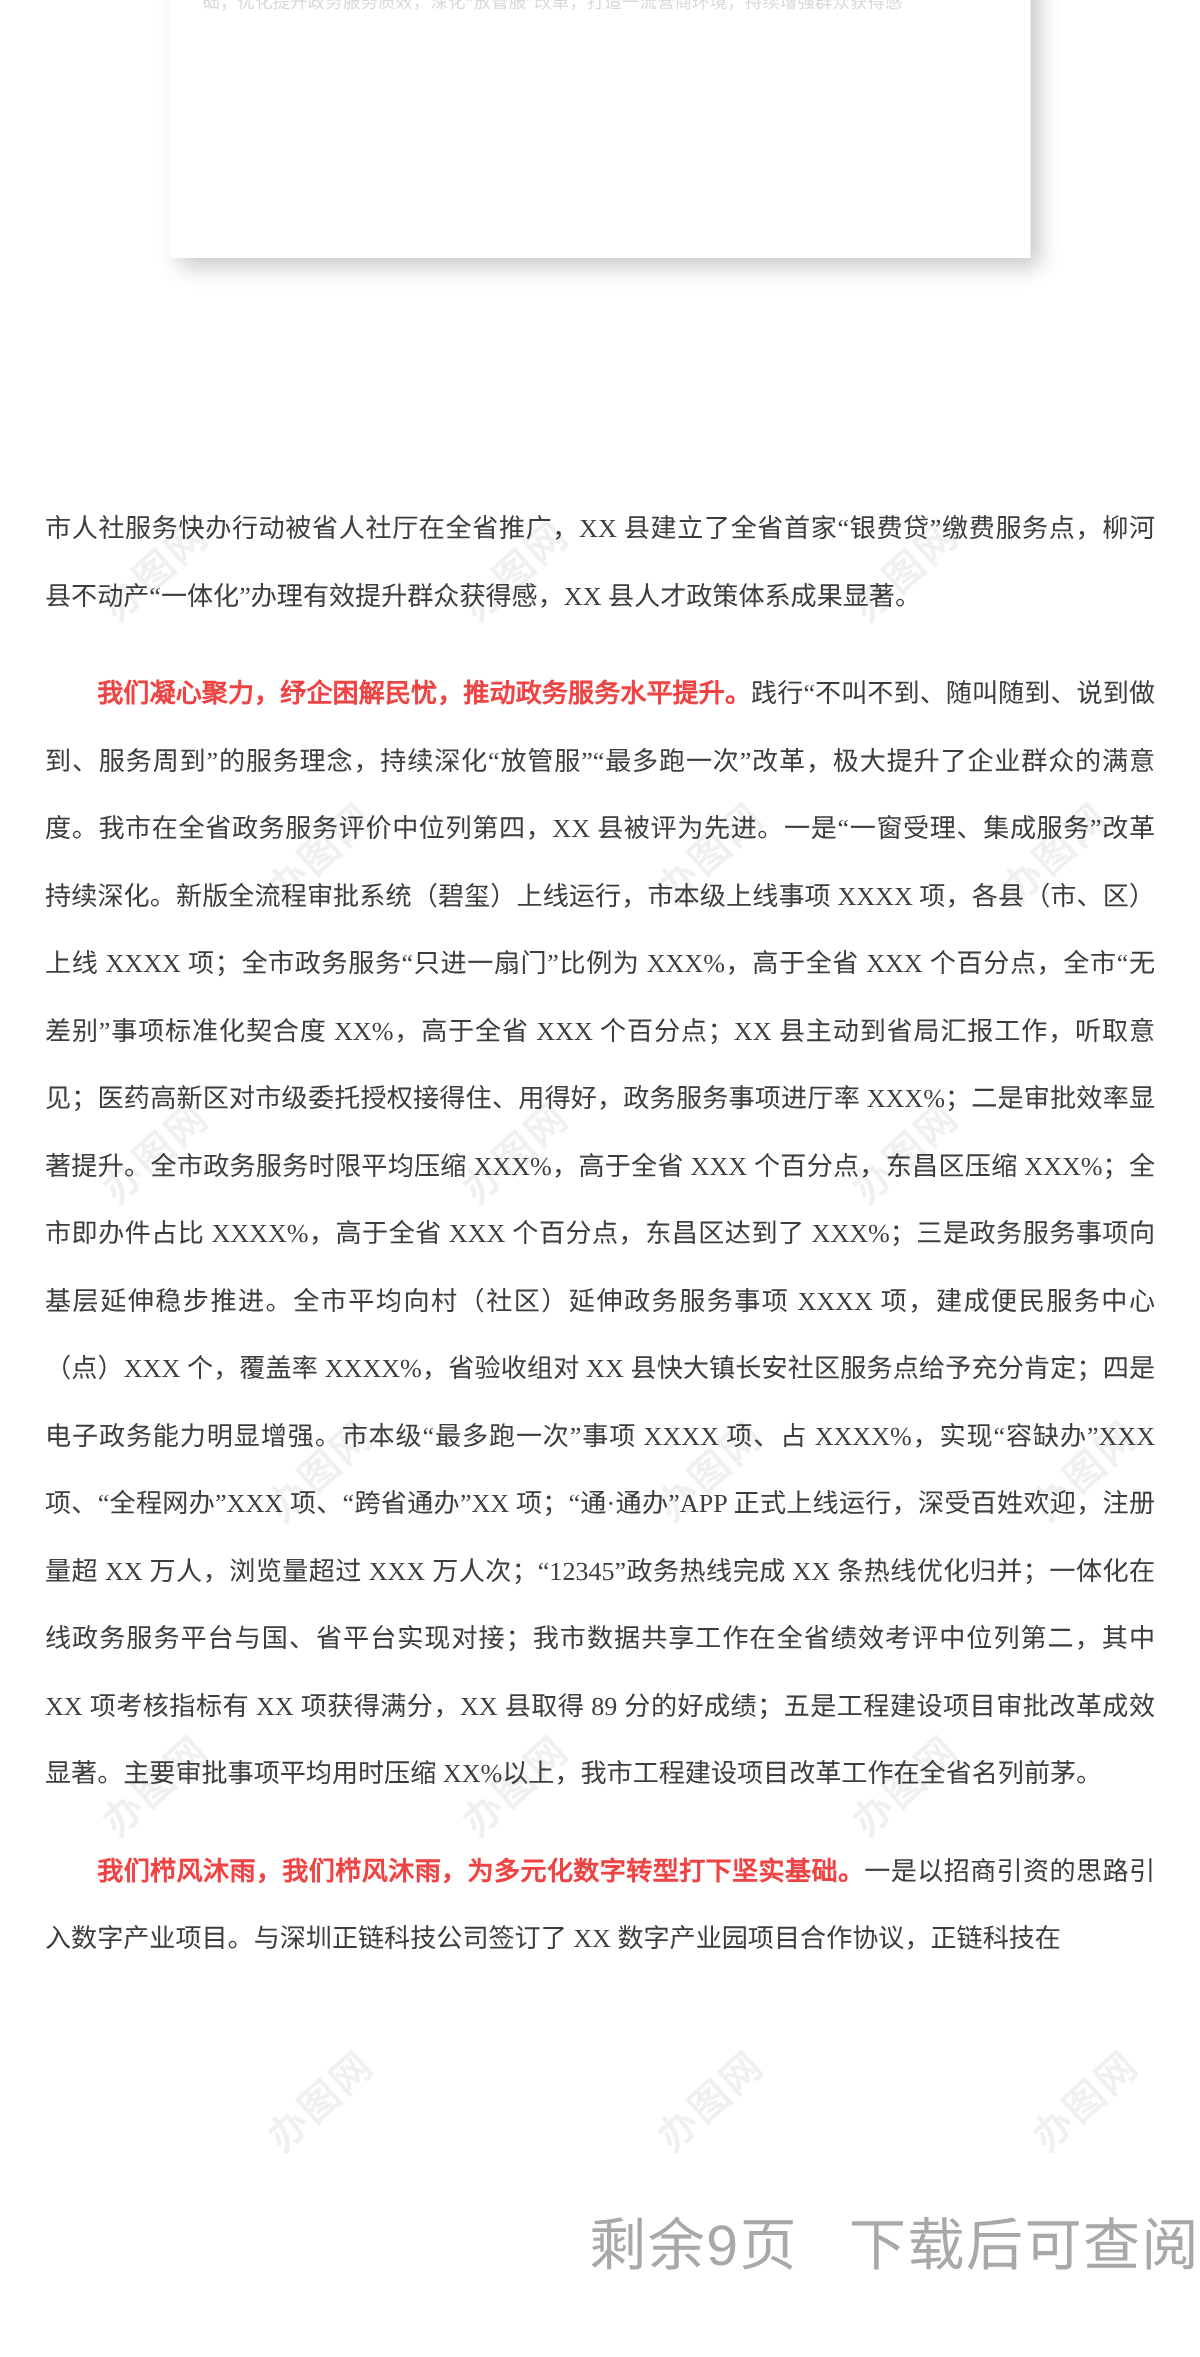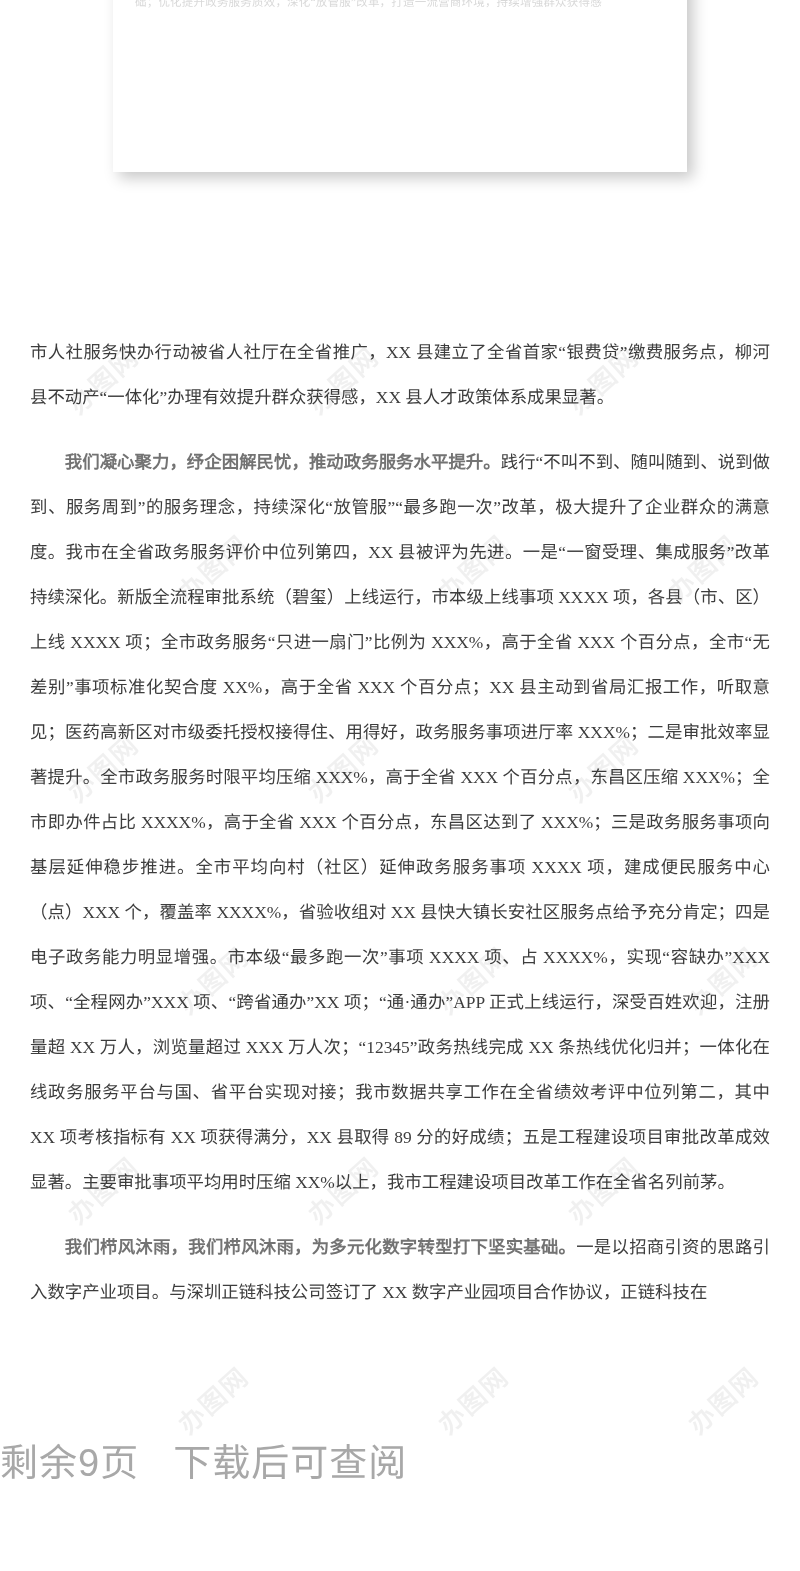--- a/index.html
+++ b/index.html
@@ -91,30 +91,30 @@
     font-family: "Liberation Serif", "DejaVu Serif", serif;
   }
   .para + .para {
     margin-top: 20px;
   }
   .para.indent {
     text-indent: 2em;
   }
   .lead {
     font-weight: 700;
-    color: #737373;
+    color: #ef4444;
   }
 
   
   .footer-banner {
     position: absolute;
     left: 0;
-    top: 1432px;
+    top: 1466px;
     width: 800px;
-    text-align: left;
+    text-align: right;
     z-index: 4;
   }
   .footer-text {
     display: inline-block;
     font-family: "Liberation Sans", "DejaVu Sans", sans-serif;
     font-size: 38px;
     color: #a8a8a8;
     letter-spacing: 1px;
   }
   .footer-gap {

